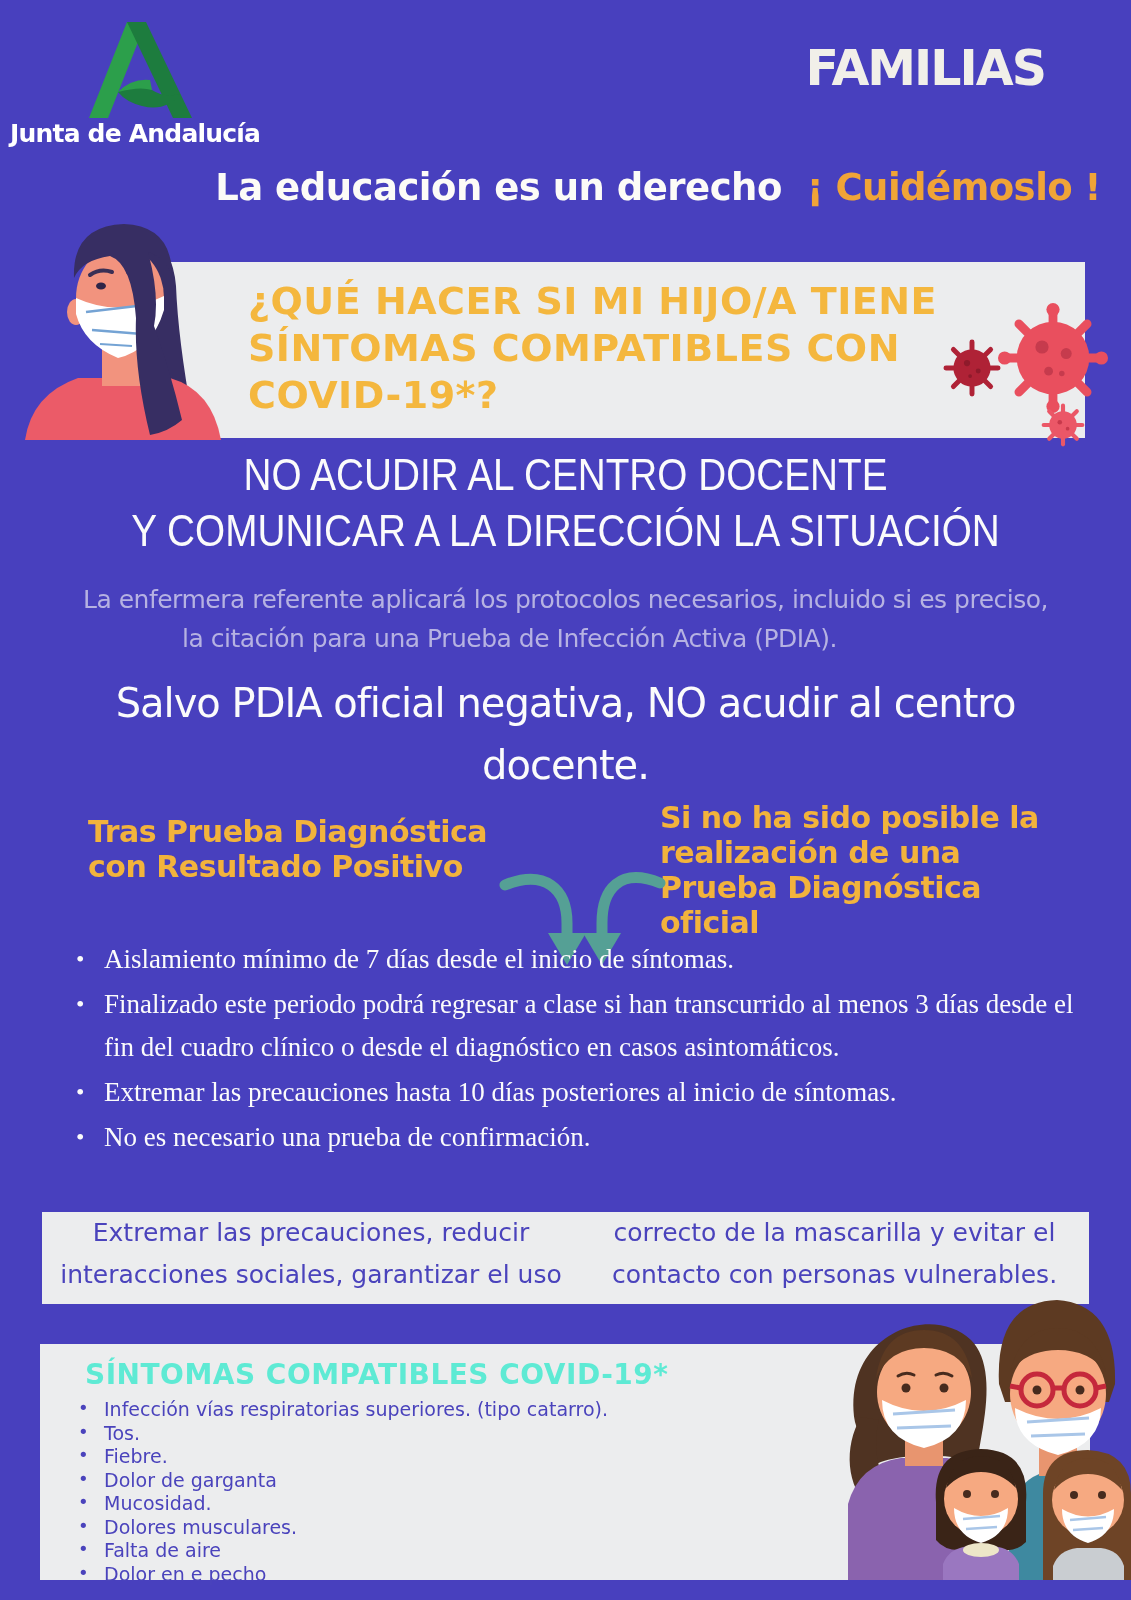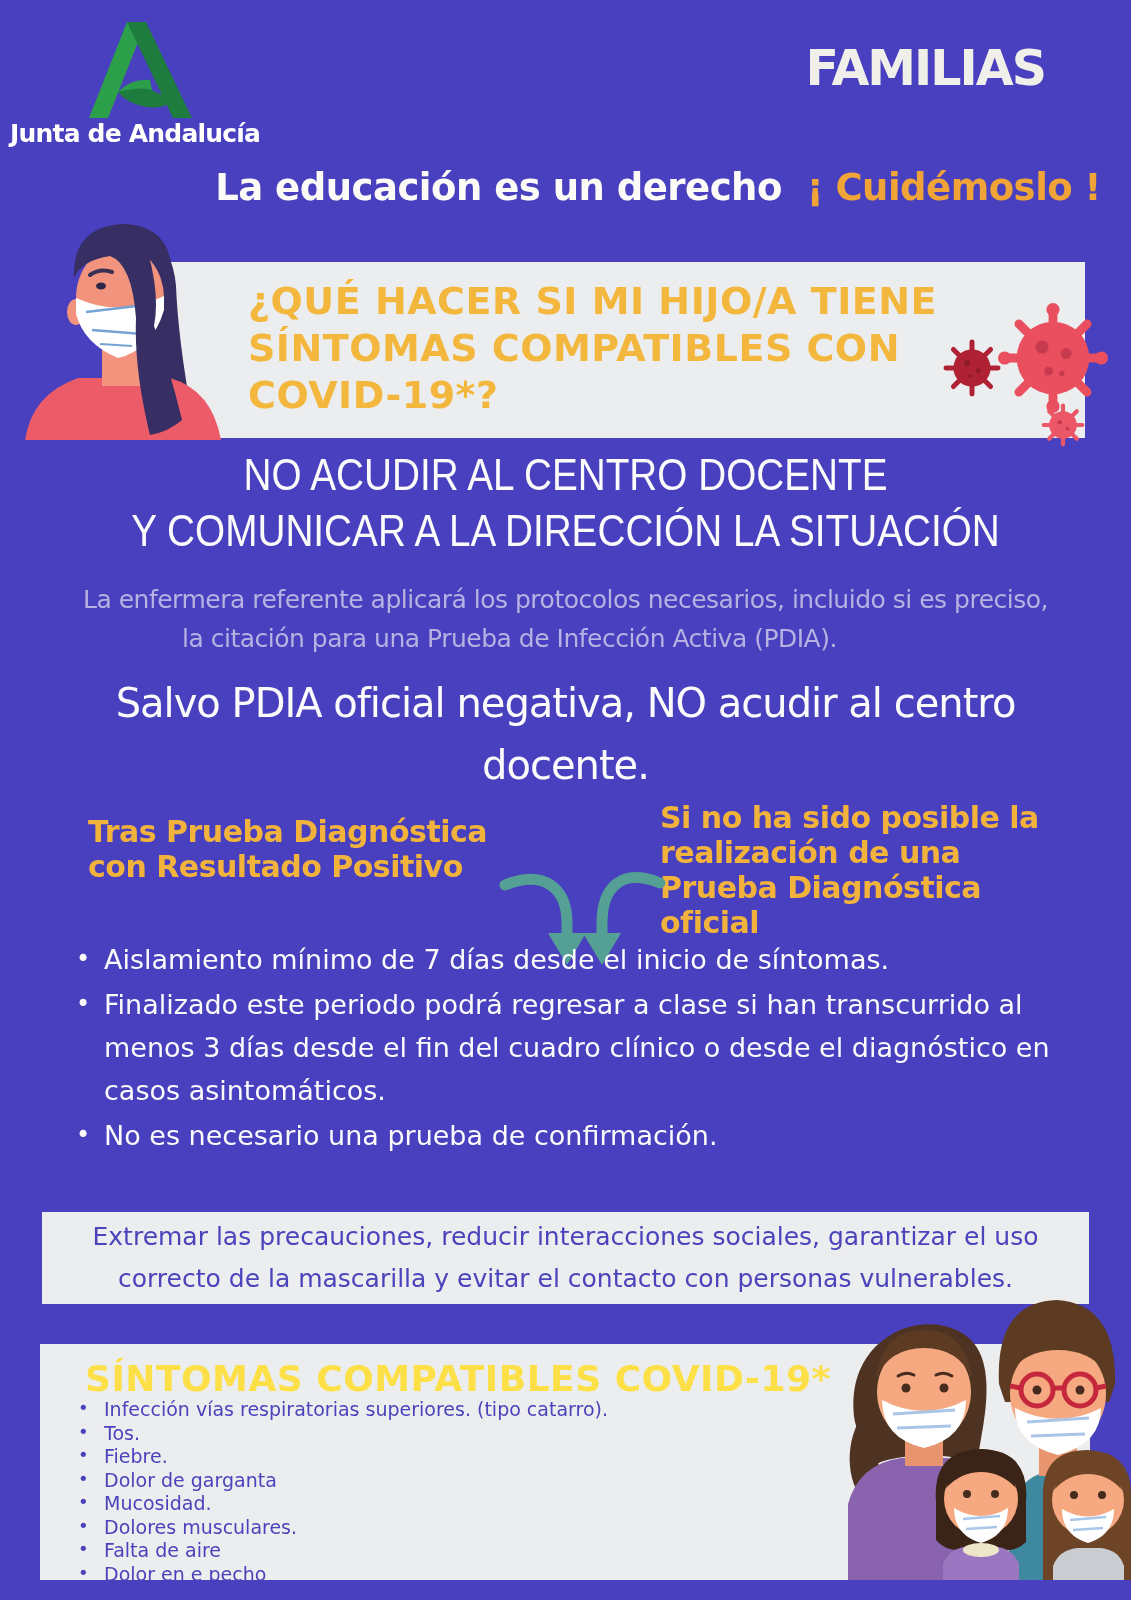--- a/index.html
+++ b/index.html
@@ -32,31 +32,31 @@
     font-size:25px;letter-spacing:-0.5px;}
   .pdia1{left:0;width:1131px;top:680px;text-align:center;color:#FBFBFB;
     font-size:40px;letter-spacing:-1px;}
   .pdia2{left:0;width:1131px;top:742px;text-align:center;color:#FBFBFB;
     font-size:40px;letter-spacing:-1px;}
   
   .branch{color:#F2B33C;font-weight:800;font-size:30px;line-height:35px;letter-spacing:-0.5px;}
   .branch-left{left:88px;top:814px;}
   .branch-right{left:660px;top:800px;}
   
-  .guidelines{left:68px;top:938px;width:1008px;color:#FBFBFB;font-size:27px;line-height:43px;}
+  .guidelines{left:68px;top:938px;width:1008px;color:#FBFBFB;font-size:27px;line-height:43px;font-family:Liberation Serif, serif;}
   .guidelines ul,.symptoms-list ul{list-style:none;margin:0;padding:0;}
   .guidelines li{position:relative;padding-left:36px;margin-bottom:2px;}
   .guidelines li::before{content:"•";position:absolute;left:8px;top:0;font-size:24px;}
   
   .precaution{left:42px;top:1212px;width:1047px;height:92px;background:#ECEDEE;
     color:#4A43BC;font-size:25px;line-height:42px;text-align:center;
-    display:flex;flex-direction:column;justify-content:center;}
+    display:flex;flex-direction:row;justify-content:center;}
   
   .symbox{left:40px;top:1344px;width:1050px;height:236px;background:#ECEDEE;}
-  .symtitle{left:85px;top:1358px;color:#fde047;font-size:36px;font-weight:bold;letter-spacing:0.5px;z-index:5;}
+  .symtitle{left:85px;top:1358px;color:#5eead4;font-size:28px;font-weight:bold;letter-spacing:0.5px;z-index:5;}
   .symptoms-list{left:70px;top:1398px;width:700px;color:#4A43BC;font-size:19px;z-index:5;}
   .symptoms-list li{position:relative;padding-left:34px;height:23.5px;}
   .symptoms-list li::before{content:"•";position:absolute;left:8px;top:-1px;font-size:18px;}
   .z3{z-index:3;} .z4{z-index:4;}
 </style>
 </head>
 <body>
 
 <div class="poster">
 
@@ -176,20 +176,21 @@
     <path d="M15,42 C55,26 77,46 77,80 L77,92" stroke="#55A095" stroke-width="11" fill="none" stroke-linecap="round"></path>
     <polygon points="58,90 96,90 77,122" fill="#55A095"></polygon>
     <path d="M170,40 C130,24 112,46 112,80 L112,92" stroke="#55A095" stroke-width="11" fill="none" stroke-linecap="round"></path>
     <polygon points="93,90 131,90 112,122" fill="#55A095"></polygon>
   </svg>
 
   <div class="abs guidelines">
     <ul>
       <li>Aislamiento mínimo de 7 días desde el inicio de síntomas.</li>
       <li>Finalizado este periodo podrá regresar a clase si han transcurrido al menos 3 días desde el fin del cuadro clínico o desde el diagnóstico en casos asintomáticos.</li>
+      <li>Extremar las precauciones hasta 10 días posteriores al inicio de síntomas.</li>
       <li>No es necesario una prueba de confirmación.</li>
     </ul>
   </div>
 
   <div class="abs precaution">
     <div>Extremar las precauciones, reducir interacciones sociales, garantizar el uso</div>
     <div>correcto de la mascarilla y evitar el contacto con personas vulnerables.</div>
   </div>
 
   <div class="abs symbox"></div>

